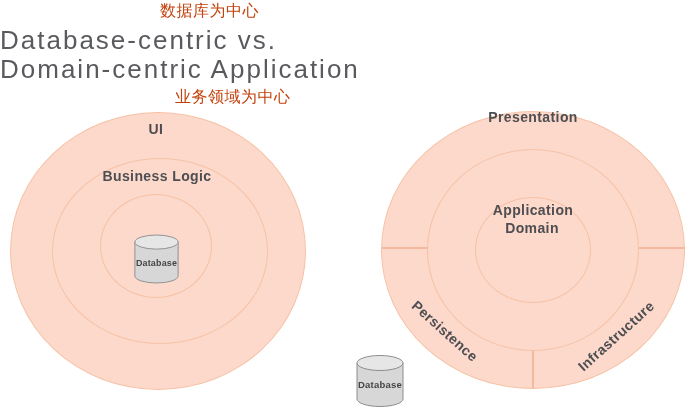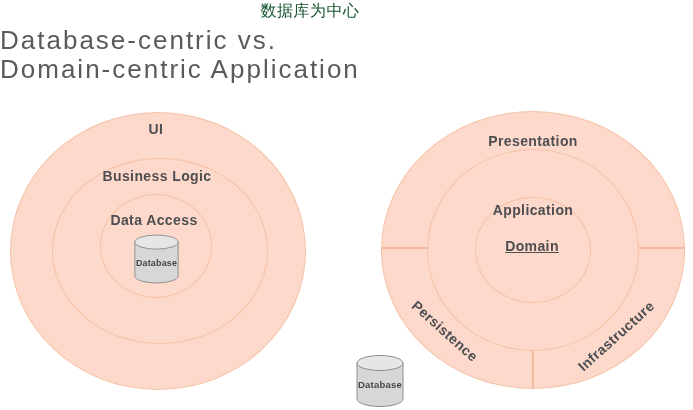--- a/index.html
+++ b/index.html
@@ -8,24 +8,24 @@
     position: relative;
     width: 693px;
     height: 410px;
     background: #ffffff;
     overflow: hidden;
     font-family: "Liberation Sans", sans-serif;
   }
   .cn-label {
     position: absolute;
     width: 300px;
-    text-align: center;
+    text-align: left;
     font-size: 16px;
     line-height: 18px;
-    color: #14532d;
+    color: #c2410c;
     letter-spacing: 0.5px;
   }
   .cn-top { left: 160px; top: 2px; }
   .cn-bottom { left: 175px; top: 88px; }
   .main-title {
     position: absolute;
     left: 0; top: 26px;
     width: 693px;
     text-align: left;
     font-size: 26px;
@@ -54,23 +54,23 @@
     font-size: 14px;
     line-height: 16px;
     font-weight: 700;
     color: #4e4e52;
     letter-spacing: 0.4px;
     white-space: nowrap;
   }
   .lbl-ui             { left: 106px; top: 121px; width: 100px; }
   .lbl-businesslogic  { left: 77px;  top: 168px; width: 160px; }
   .lbl-dataaccess     { left: 84px;  top: 212px; width: 140px; }
-  .lbl-presentation   { left: 453px; top: 133px; width: 160px; }
+  .lbl-presentation   { left: 453px; top: 109px; width: 160px; }
   .lbl-application    { left: 453px; top: 168px; width: 160px; margin-top: 34px; }
-  .lbl-domain         { left: 472px; top: 238px; width: 120px; text-decoration: underline; }
+  .lbl-domain         { left: 472px; top: 220px; width: 120px; }
   .lbl-persistence {
     left: 385px; top: 323px; width: 120px;
     transform: rotate(42deg);
   }
   .lbl-infrastructure {
     left: 546px; top: 328px; width: 140px;
     transform: rotate(-42deg);
   }
   .sector-line {
     position: absolute;
@@ -93,27 +93,27 @@
 </head>
 <body>
 
 <div class="stage">
 
   <div class="cn-label cn-top">数据库为中心</div>
   <div class="main-title">
     <div>Database-centric vs.</div>
     <div>Domain-centric Application</div>
   </div>
+  <div class="cn-label cn-bottom">业务领域为中心</div>
 
   <div class="ring l-outer"></div>
   <div class="ring l-middle"></div>
   <div class="ring l-inner"></div>
   <div class="ring-label lbl-ui">UI</div>
   <div class="ring-label lbl-businesslogic">Business Logic</div>
-  <div class="ring-label lbl-dataaccess">Data Access</div>
 
   <svg class="cylinder cyl-left" viewBox="0 0 50 54">
     <path d="M2,9 L2,45 A23,7.5 0 0 0 48,45 L48,9 Z" fill="#d7d7d7" stroke="#8d8d8d" stroke-width="1"></path>
     <ellipse cx="25" cy="9" rx="23" ry="7.5" fill="#e6e6e6" stroke="#8d8d8d" stroke-width="1"></ellipse>
     <text class="cyl-text" x="25" y="34" text-anchor="middle">Database</text>
   </svg>
 
   <div class="ring r-outer"></div>
   <div class="ring r-middle"></div>
   <div class="ring r-inner"></div>

